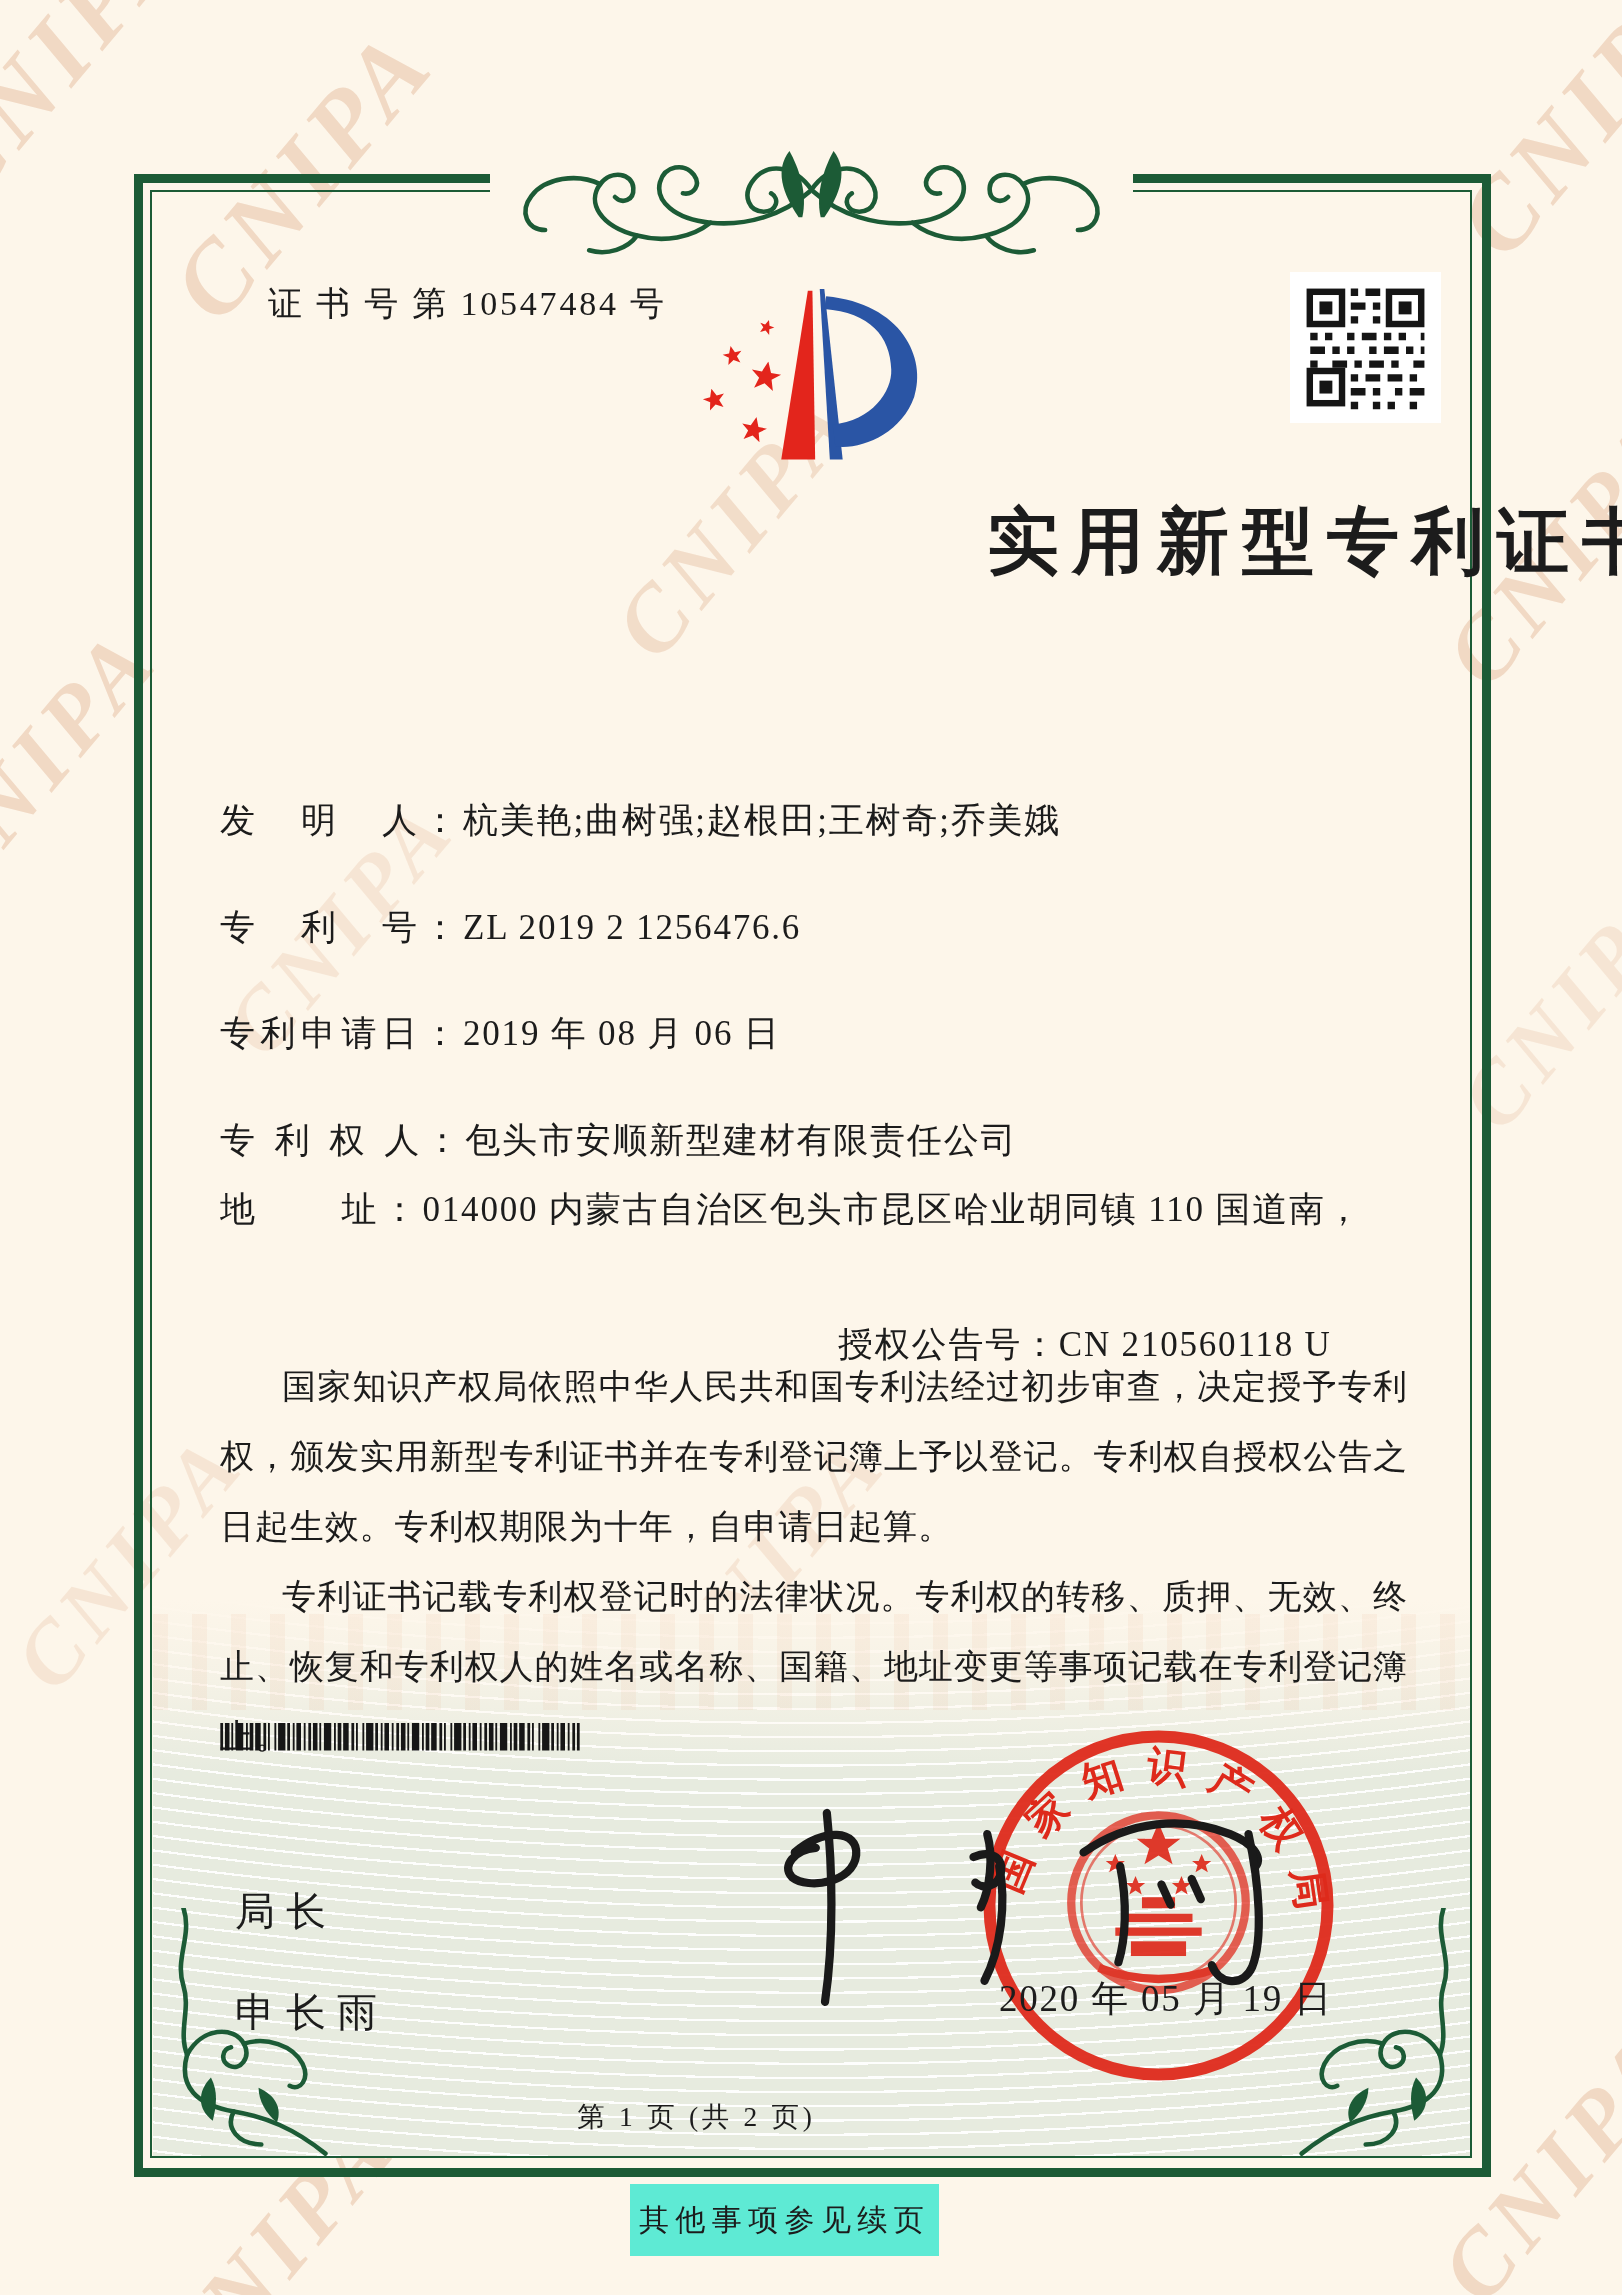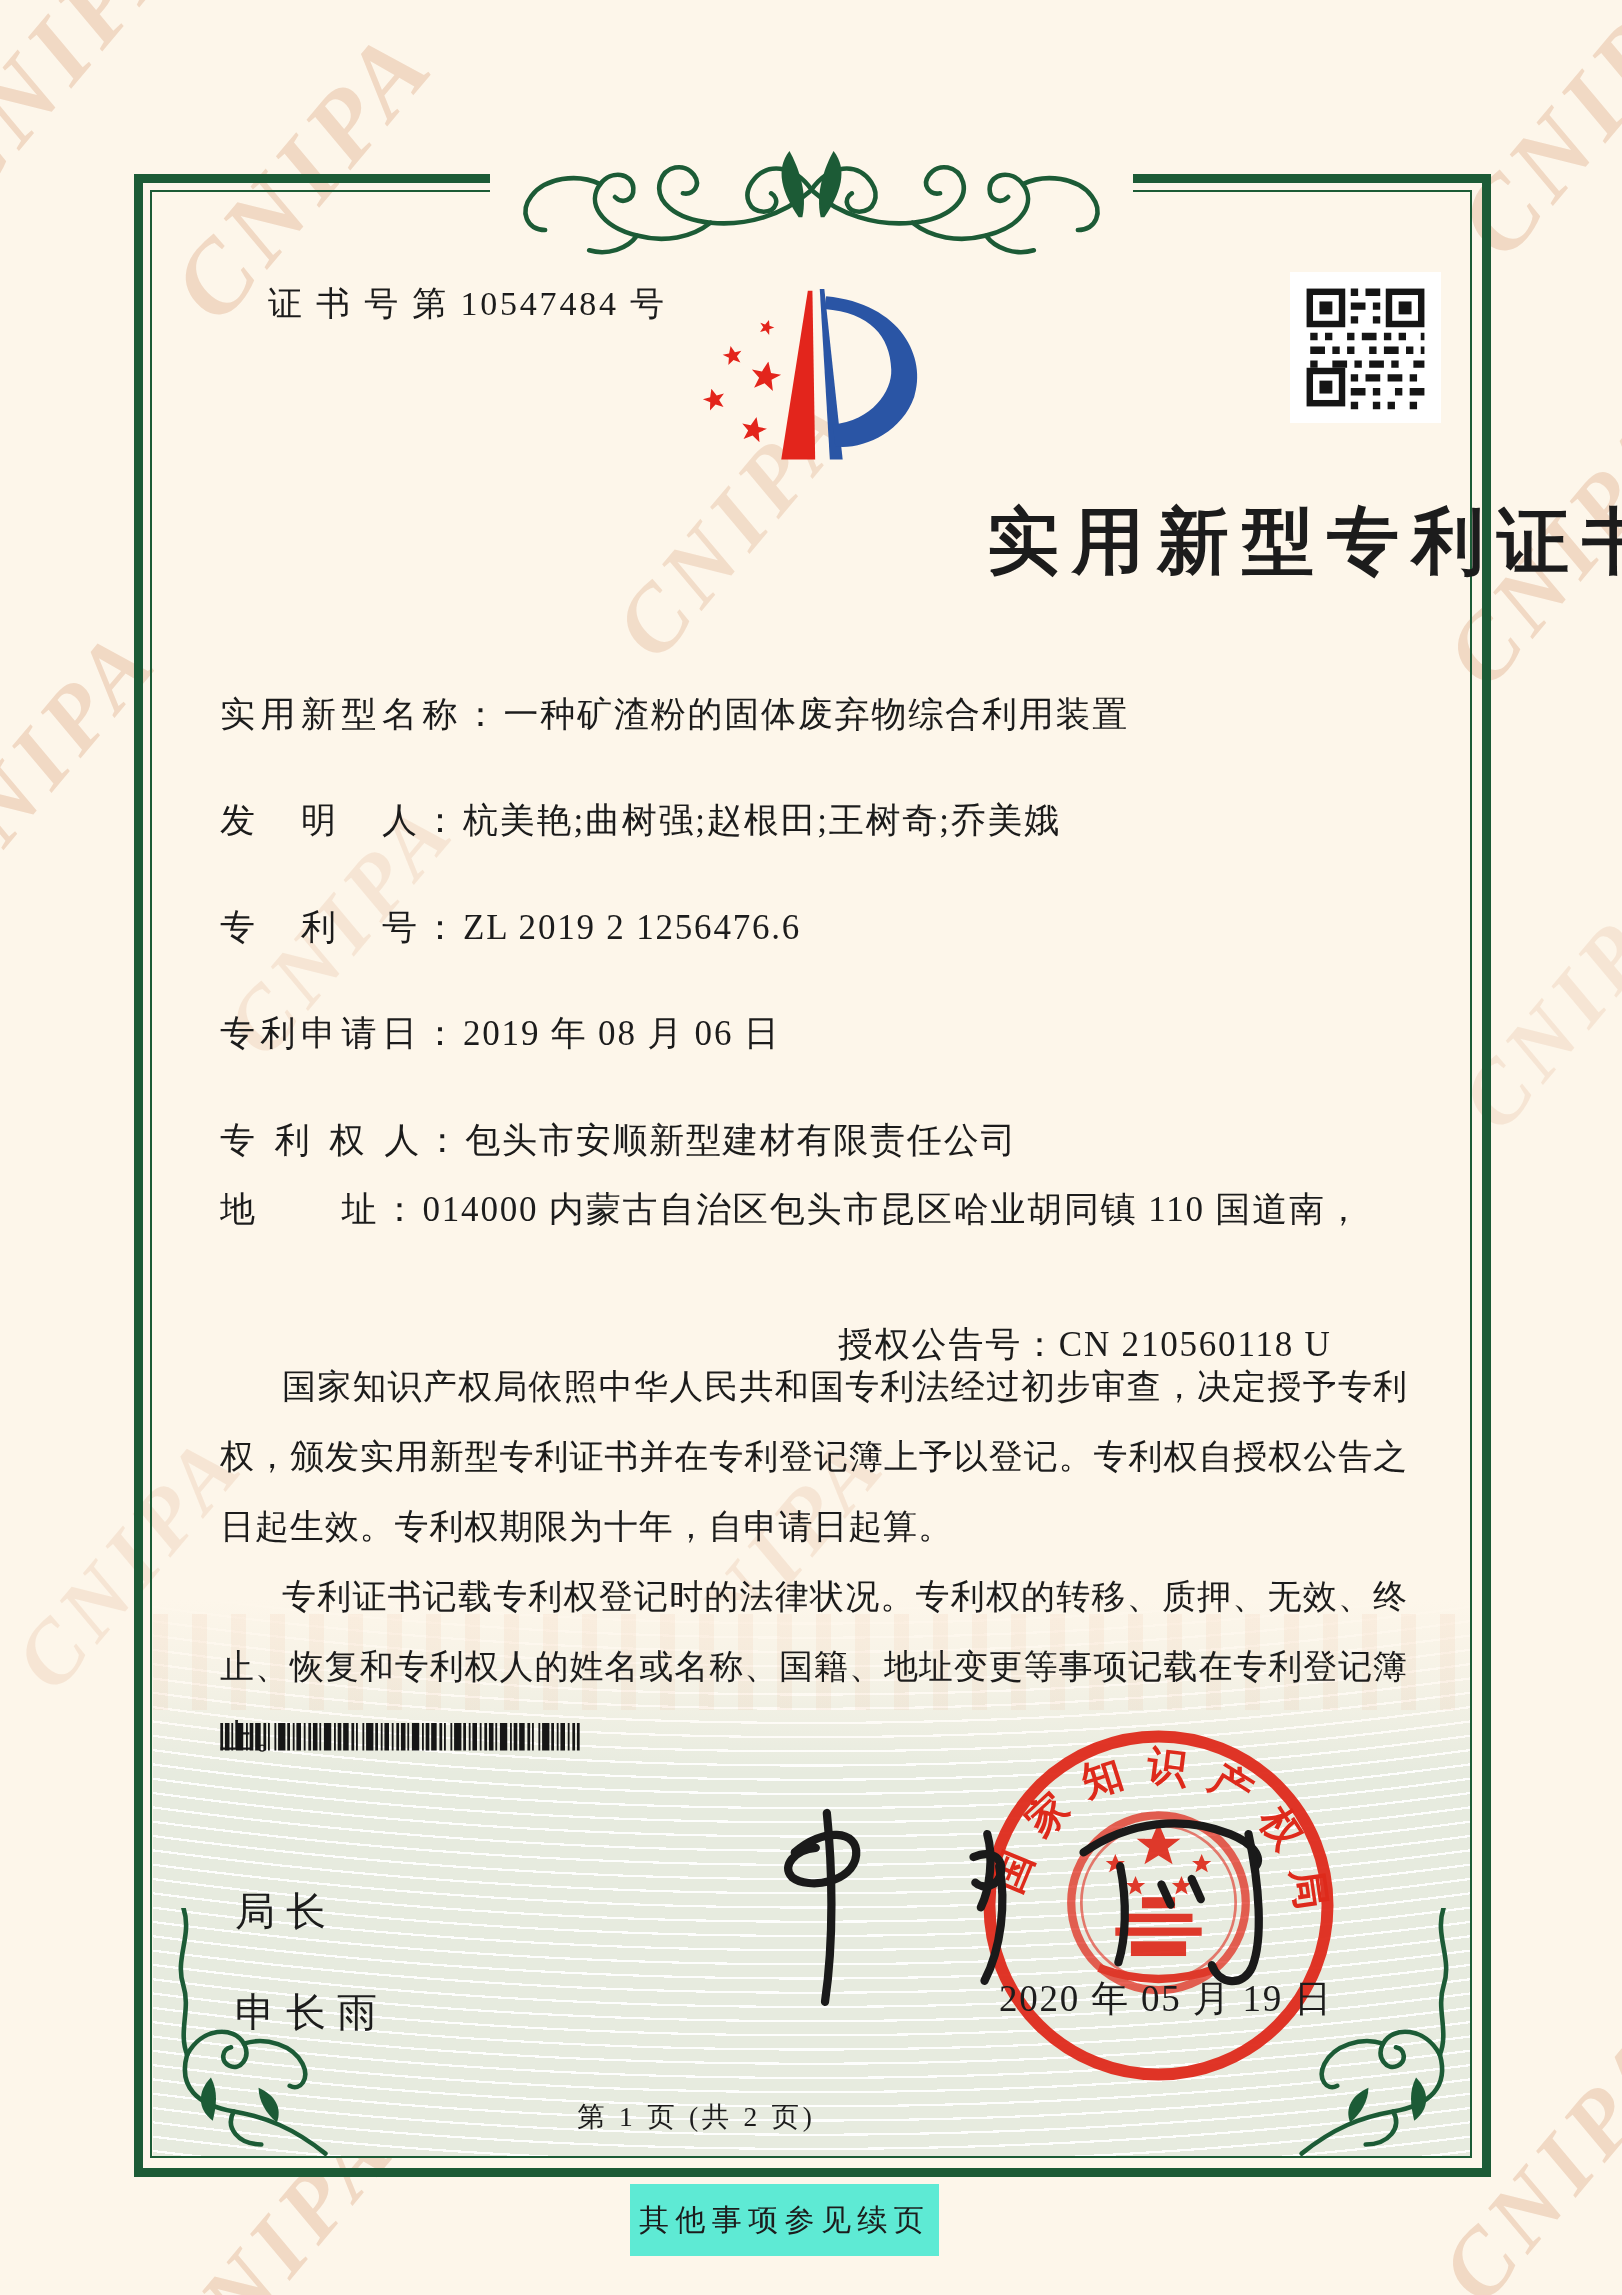--- a/index.html
+++ b/index.html
@@ -184,23 +184,20 @@
         <line x1="22" y1="100" x2="146" y2="100" stroke-dasharray="8 16 16 8 8 8 16 8"></line>
         <line x1="66" y1="115" x2="146" y2="115" stroke-dasharray="8 8 16 8 16 8"></line>
         <line x1="66" y1="130" x2="146" y2="130" stroke-dasharray="16 8 8 16 8 8"></line>
         <line x1="66" y1="145" x2="146" y2="145" stroke-dasharray="8 16 8 8 8 16"></line>
       </g>
     </svg>
   </div>
 
   <div class="title">实用新型专利证书</div>
 
-  <div class="row" style="top:691px">
-    <span class="lbl">实用新型名称：</span><span class="val">一种矿渣粉的固体废弃物综合利用装置</span>
-  </div>
   <div class="row" style="top:797px">
     <span class="lbl">发　明　人：</span><span class="val">杭美艳;曲树强;赵根田;王树奇;乔美娥</span>
   </div>
   <div class="row" style="top:904px">
     <span class="lbl">专　利　号：</span><span class="val">ZL 2019 2 1256476.6</span>
   </div>
   <div class="row" style="top:1010px">
     <span class="lbl">专利申请日：</span><span class="val">2019 年 08 月 06 日</span>
   </div>
   <div class="row" style="top:1117px">

